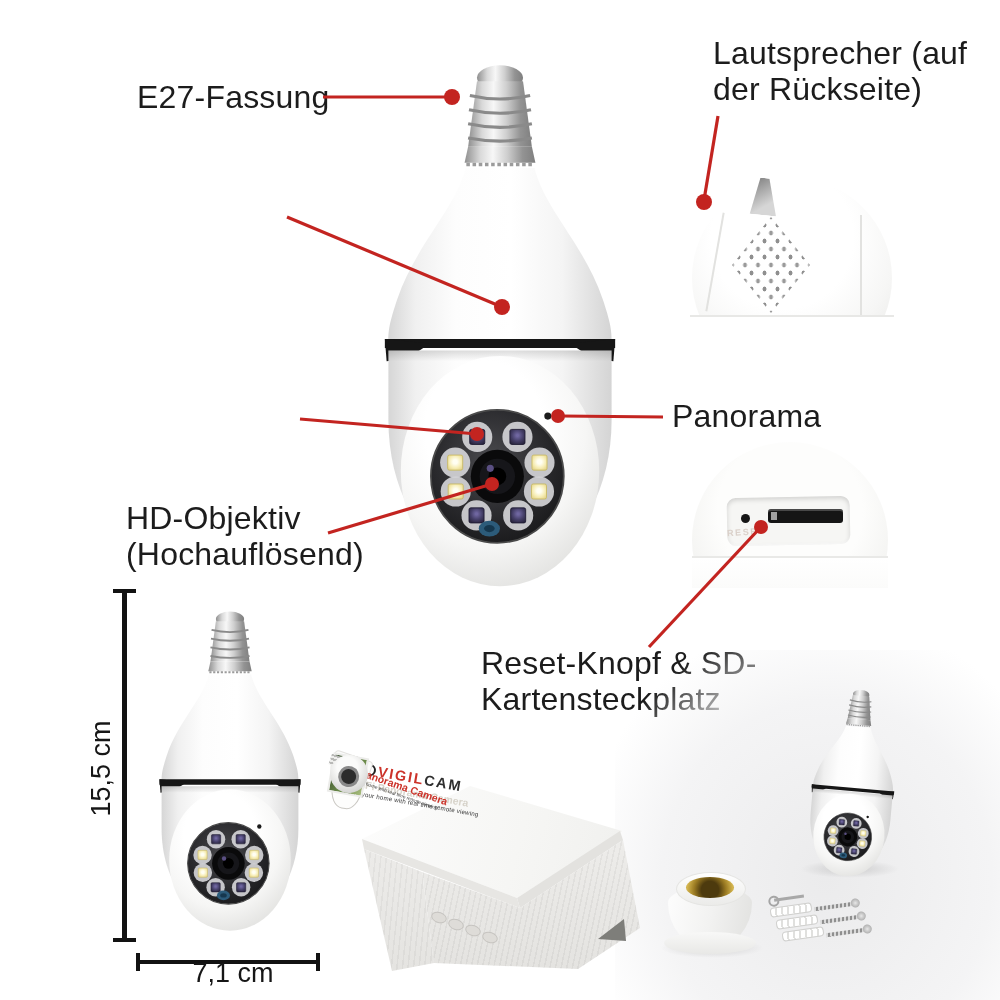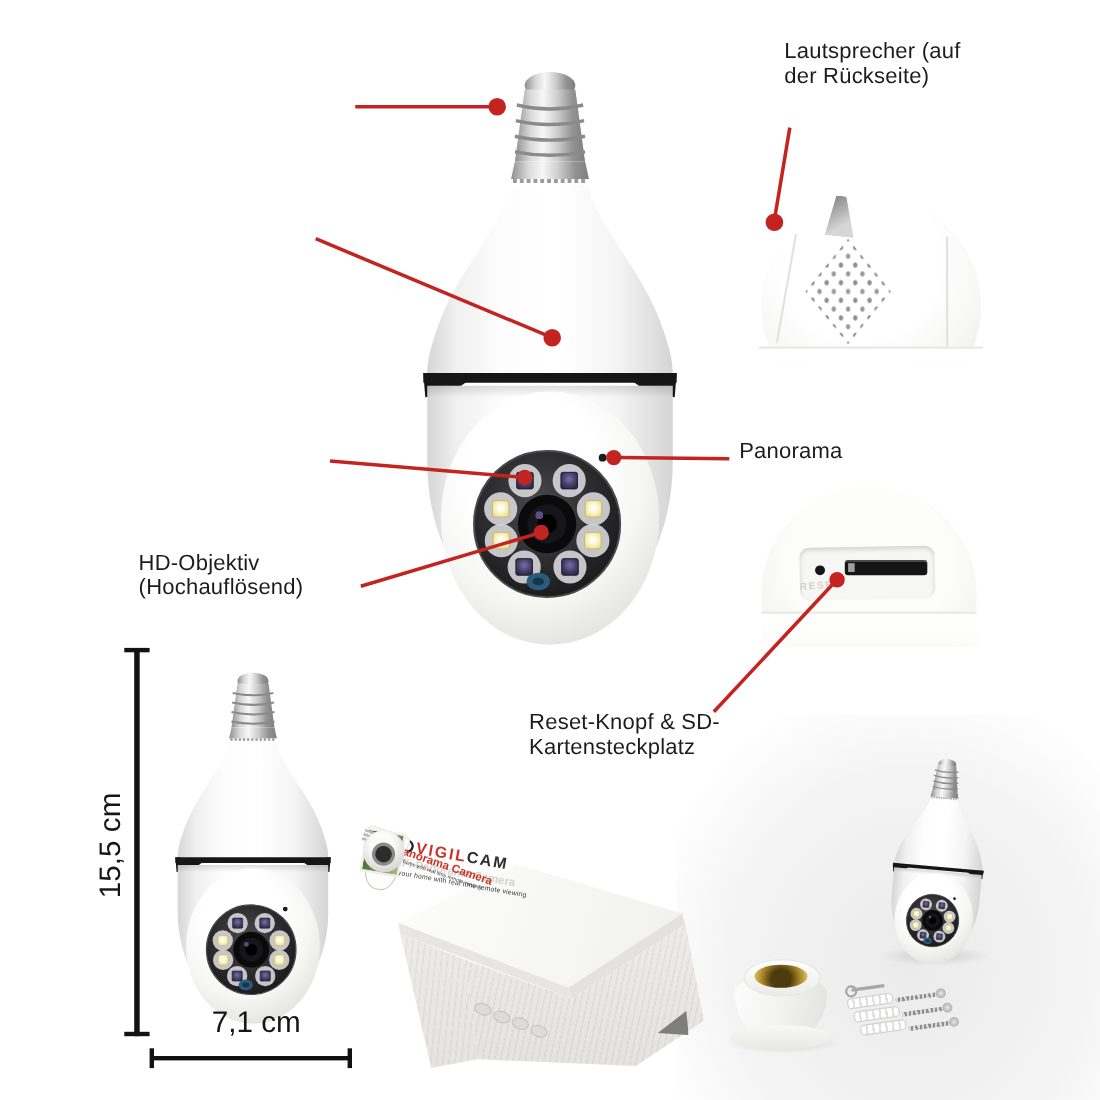--- a/index.html
+++ b/index.html
@@ -1,19 +1,19 @@
 <!DOCTYPE html>
 <html style="--accent: #c32420; --label: #1c1c1c; --brand-red: #cc332a; --brand-dark: #2e2e2e;"><head>
 <meta charset="utf-8">
 <style>
   html,body{margin:0;padding:0;background:#fff;}
   #stage{position:relative;width:1000px;height:1000px;background:#fff;overflow:hidden;
          font-family:"Liberation Sans",sans-serif;color:var(--label,#1c1c1c);}
   .abs{position:absolute;}
-  .label{position:absolute;font-size:20px;line-height:1.12;letter-spacing:.2px;
+  .label{position:absolute;font-size:32px;line-height:1.12;letter-spacing:.2px;
          color:var(--label,#1c1c1c);white-space:pre-line;}
   .leaders{position:absolute;left:0;top:0;z-index:30;pointer-events:none;}
   .leaders line{stroke:var(--accent,#c32420);stroke-width:3.2;}
   .leaders circle{fill:var(--accent,#c32420);}
   .cam{position:absolute;z-index:5;}
   
   .mline{position:absolute;background:#121212;z-index:6;}
   .mlabel{position:absolute;font-size:27px;color:#161616;text-align:center;z-index:6;}
   
   .detail{position:absolute;overflow:hidden;z-index:4;}
@@ -329,39 +329,40 @@
       <span class="head"></span>
     </div>
 
   <div class="mline" style="left:122px;top:591px;width:5px;height:351px"></div>
   <div class="mline" style="left:113px;top:589px;width:23px;height:4px"></div>
   <div class="mline" style="left:113px;top:938px;width:23px;height:4px"></div>
   <div class="mlabel" style="left:41px;top:753px;width:120px;transform:rotate(-90deg)">15,5 cm</div>
   <div class="mline" style="left:138px;top:960px;width:180px;height:4px"></div>
   <div class="mline" style="left:136px;top:953px;width:4px;height:18px"></div>
   <div class="mline" style="left:316px;top:953px;width:4px;height:18px"></div>
-  <div class="mlabel" style="left:173px;top:914px;width:120px">7,1 cm</div>
+  <div class="mlabel" style="left:173px;top:958px;width:120px">7,1 cm</div>
 
   <svg class="leaders" width="1000" height="1000">
     <line x1="323" y1="97" x2="448" y2="97"></line>
     <circle cx="452" cy="97" r="8"></circle>
     <line x1="287" y1="217" x2="502" y2="307"></line>
     <circle cx="502" cy="307" r="8"></circle>
     <line x1="718" y1="116" x2="704" y2="200"></line>
     <circle cx="704" cy="202" r="8"></circle>
     <line x1="663" y1="417" x2="561" y2="416"></line>
     <circle cx="558" cy="416" r="7"></circle>
     <line x1="300" y1="419" x2="477" y2="434"></line>
     <circle cx="477" cy="434" r="7"></circle>
     <line x1="328" y1="533" x2="492" y2="484"></line>
     <circle cx="492" cy="484" r="7"></circle>
     <line x1="649" y1="647" x2="760" y2="528"></line>
     <circle cx="761" cy="527" r="7"></circle>
   </svg>
 
+  <div class="label" style="left:137px;top:80px">E27-Fassung</div>
   <div class="label" style="left:713px;top:36px">Lautsprecher (auf
 der Rückseite)</div>
   <div class="label" style="left:672px;top:399px">Panorama</div>
   <div class="label" style="left:126px;top:501px">HD-Objektiv
 (Hochauflösend)</div>
   <div class="label" style="left:481px;top:646px">Reset-Knopf &amp; SD-
 Kartensteckplatz</div>
 
 </div>
 

